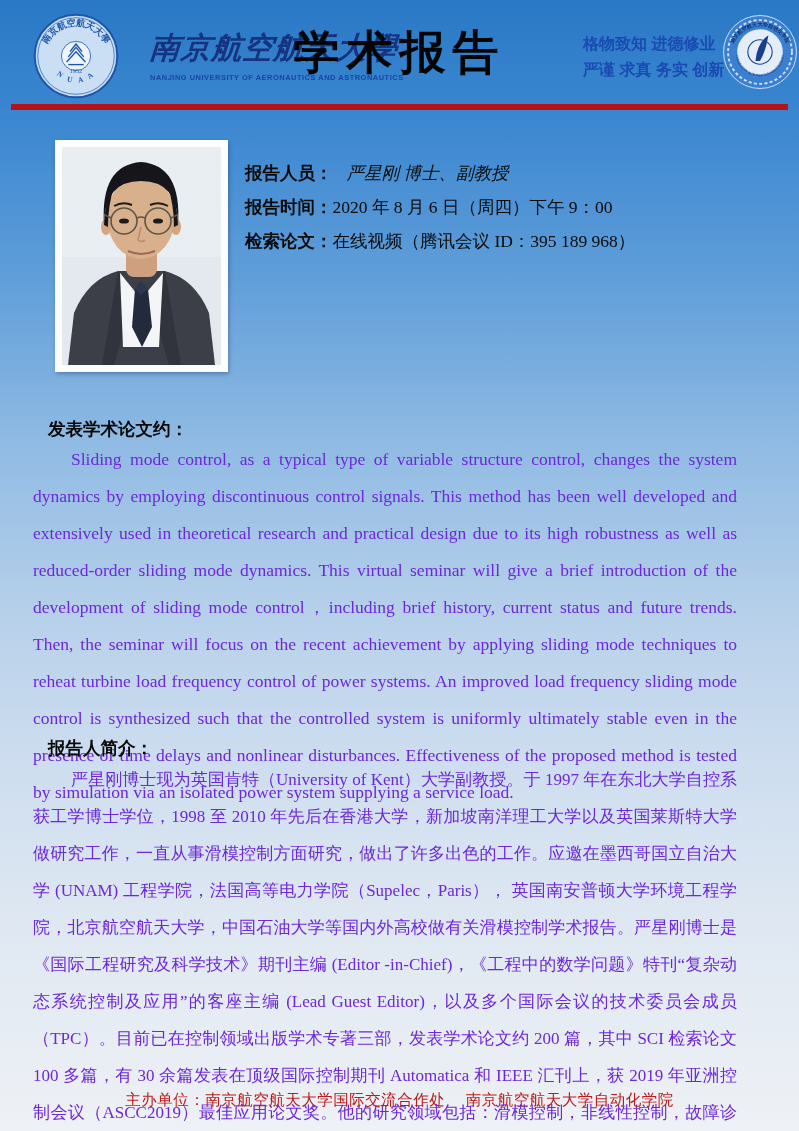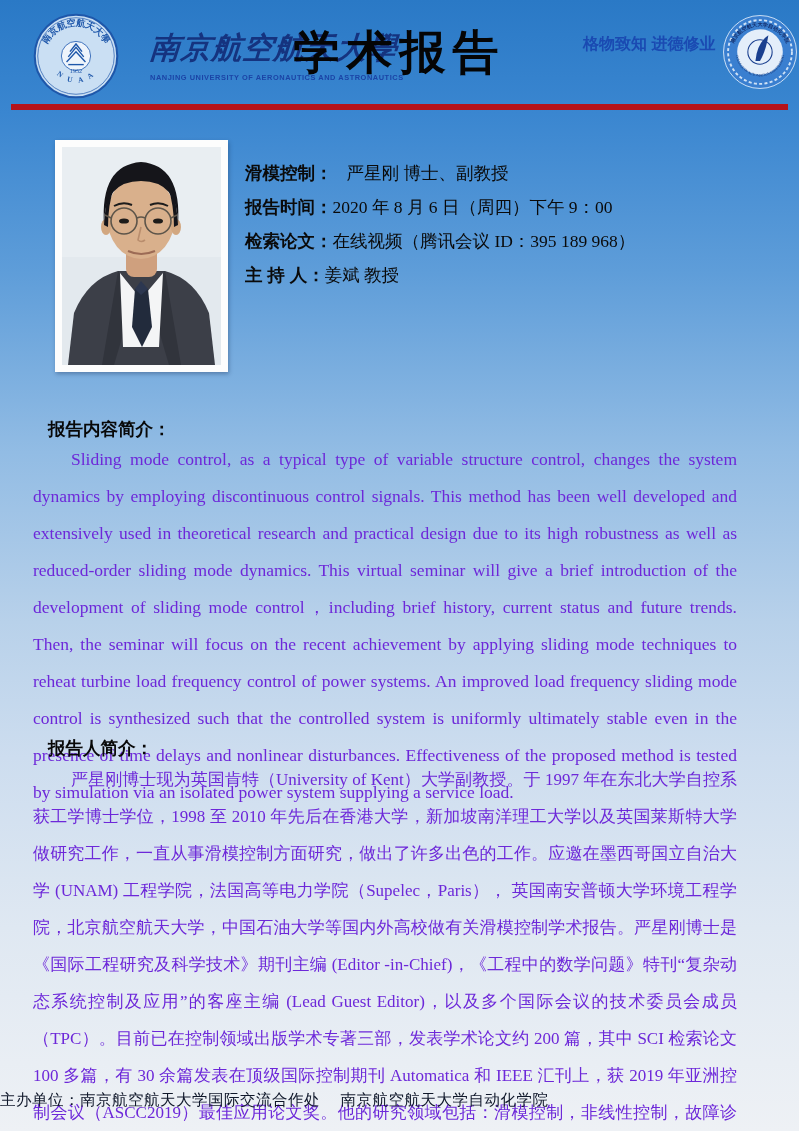--- a/index.html
+++ b/index.html
@@ -60,21 +60,21 @@
   .info-block{
     position:absolute; left:245px; top:156px; width:530px;
     font-size:17.5px; color:#0a0a0a;
   }
   .info-row{ line-height:34px; white-space:nowrap; }
   .info-label{
     font-family:"Liberation Sans", sans-serif;
     font-weight:bold; white-space:pre;
   }
   .info-value{ font-family:"Liberation Serif", serif; }
-  .info-row.speaker .info-value{ padding-left:14px; }
+  .info-row.speaker .info-value{ padding-left:14px;font-style:italic; }
   .info-row.continuation{ padding-left:106px; }
 
   
   .section-heading{
     position:absolute; left:48px;
     font-family:"Liberation Sans", sans-serif;
     font-weight:bold; font-size:17.5px; color:#080808;
   }
   #abstract-heading{ top:417px; }
   #bio-heading{ top:736px; }
@@ -83,22 +83,23 @@
     font-family:"Liberation Serif", serif;
     font-size:17.5px; color:#6d28d9;
     line-height:37px; text-align:justify; text-indent:38px;
   }
   #abstract-text{ top:441px; }
   #bio-text{ top:761px; font-size:17px; }
 
   
   .footer-line{
     position:absolute; left:0; top:1090px; width:799px;
-    font-family:"Liberation Serif", serif;
-    font-size:15.5px; color:#0f172a; letter-spacing:0.5px;
+    text-align:center;
+    font-family:"Liberation Serif", serif;
+    font-size:15.5px; color:#b91c1c; letter-spacing:0.5px;
   }
 
   .seal-arc-text{ font-family:"Liberation Serif", serif; }
 </style>
 </head>
 <body>
 
 <div class="page">
 
   <div class="header">
@@ -128,20 +129,21 @@
 
     <div class="univ-block">
       <div class="univ-name-cn">南京航空航天大學</div>
       <div class="univ-name-en">NANJING UNIVERSITY OF AERONAUTICS AND ASTRONAUTICS</div>
     </div>
 
     <div class="page-title">学术报告</div>
 
     <div class="motto">
       <div>格物致知  进德修业</div>
+      <div>严谨 求真 务实 创新</div>
     </div>
 
     <svg class="seal-right" viewBox="0 0 100 100">
       <defs>
         <path id="arcTopR" d="M12,54 a38,38 0 1,1 76,0"></path>
         <path id="arcBotR" d="M18,50 a32,32 0 0,0 64,0"></path>
       </defs>
       <circle cx="50" cy="50" r="48" fill="#3a7fd0" stroke="#d8e8f8" stroke-width="1.2"></circle>
       <circle cx="50" cy="50" r="42" fill="none" stroke="#cfe2f6" stroke-width="2.5" stroke-dasharray="4 3"></circle>
       <circle cx="50" cy="50" r="30" fill="#e4eefa"></circle>
@@ -197,34 +199,31 @@
       <ellipse cx="96" cy="74" rx="5" ry="2.6" fill="#1e1c1a"></ellipse>
 
       <path d="M79,80 L76,93 Q79,96 83,93" stroke="#b98d6d" stroke-width="1.6" fill="none"></path>
 
       <path d="M66,104 Q79,110 93,104" stroke="#9c6b55" stroke-width="2" fill="none"></path>
     </svg>
   </div>
 
   <div class="info-block">
     <div class="info-row speaker">
-      <span class="info-label">滑模控制：</span><span class="info-value">严星刚 博士、副教授</span>
+      <span class="info-label">报告人员：</span><span class="info-value">严星刚 博士、副教授</span>
     </div>
     <div class="info-row">
       <span class="info-label">报告时间：</span><span class="info-value">2020 年 8 月 6 日（周四）下午 9：00</span>
     </div>
     <div class="info-row">
       <span class="info-label">检索论文：</span><span class="info-value">在线视频（腾讯会议 ID：395 189 968）</span>
     </div>
-    <div class="info-row">
-      <span class="info-label">主 持 人：</span><span class="info-value">姜斌 教授</span>
-    </div>
   </div>
 
-  <div class="section-heading" id="abstract-heading">报告内容简介：</div>
+  <div class="section-heading" id="abstract-heading">发表学术论文约：</div>
   <div class="body-paragraph" id="abstract-text">Sliding mode control, as a typical type of variable structure control, changes the system dynamics by employing discontinuous control signals. This method has been well developed and extensively used in theoretical research and practical design due to its high robustness as well as reduced-order sliding mode dynamics. This virtual seminar will give a brief introduction of the development of sliding mode control，including brief history, current status and future trends. Then, the seminar will focus on the recent achievement by applying sliding mode techniques to reheat turbine load frequency control of power systems. An improved load frequency sliding mode control is synthesized such that the controlled system is uniformly ultimately stable even in the presence of time delays and nonlinear disturbances. Effectiveness of the proposed method is tested by simulation via an isolated power system supplying a service load.</div>
 
   <div class="section-heading" id="bio-heading">报告人简介：</div>
   <div class="body-paragraph" id="bio-text">严星刚博士现为英国肯特（University of Kent）大学副教授。于 1997 年在东北大学自控系获工学博士学位，1998 至 2010 年先后在香港大学，新加坡南洋理工大学以及英国莱斯特大学做研究工作，一直从事滑模控制方面研究，做出了许多出色的工作。应邀在墨西哥国立自治大学 (UNAM) 工程学院，法国高等电力学院（Supelec，Paris）， 英国南安普顿大学环境工程学院，北京航空航天大学，中国石油大学等国内外高校做有关滑模控制学术报告。严星刚博士是《国际工程研究及科学技术》期刊主编 (Editor -in-Chief)，《工程中的数学问题》特刊“复杂动态系统控制及应用”的客座主编 (Lead Guest Editor)，以及多个国际会议的技术委员会成员（TPC）。目前已在控制领域出版学术专著三部，发表学术论文约 200 篇，其中 SCI 检索论文 100 多篇，有 30 余篇发表在顶级国际控制期刊 Automatica 和 IEEE 汇刊上，获 2019 年亚洲控制会议（ASCC2019）最佳应用论文奖。他的研究领域包括：滑模控制，非线性控制，故障诊断，分散控制以及在实际系统中的应用。</div>
 
   <div class="footer-line">主办单位：南京航空航天大学国际交流合作处　 南京航空航天大学自动化学院</div>
 
 </div>
 
 </body></html>

